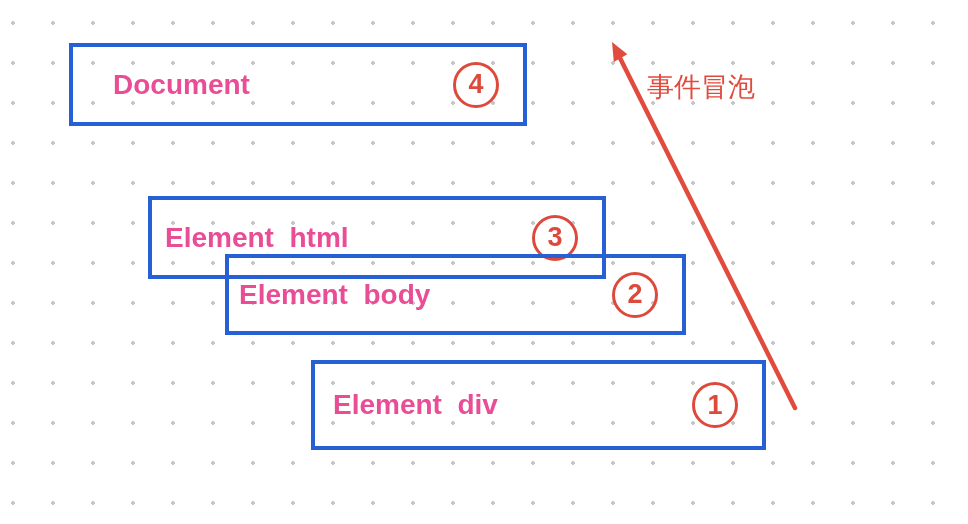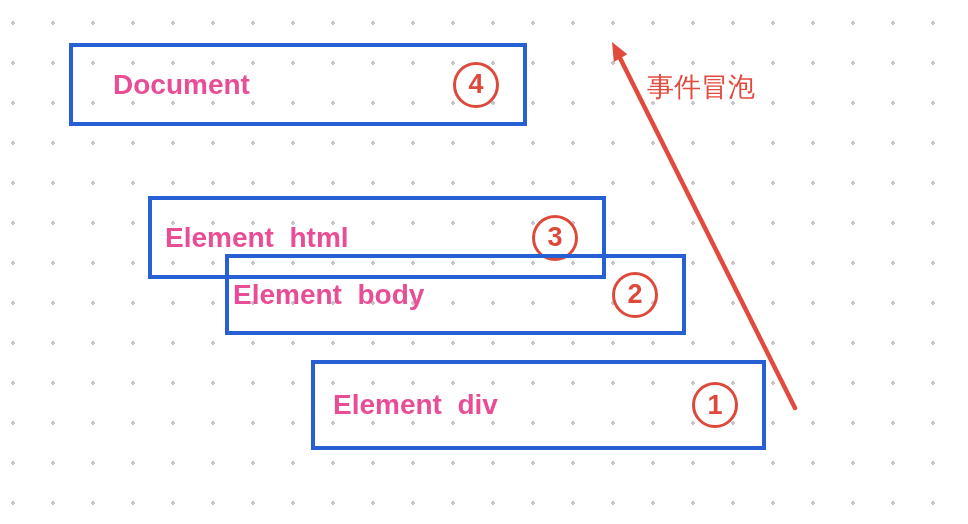--- a/index.html
+++ b/index.html
@@ -19,21 +19,21 @@
     position: absolute;
     border: 4px solid #2760d4;
     background: transparent;
     display: flex;
     align-items: center;
     justify-content: space-between;
     padding-right: 24px;
   }
   .box-1 { left: 69px;  top: 43px;  width: 458px; height: 83px; padding-left: 40px; }
   .box-2 { left: 148px; top: 148px; width: 458px; height: 83px; padding-left: 13px; margin-top: 48px; }
-  .box-3 { left: 225px; top: 254px; width: 461px; height: 81px; padding-left: 4px; }
+  .box-3 { left: 225px; top: 254px; width: 461px; height: 81px; padding-left: 10px; }
   .box-4 { left: 311px; top: 360px; width: 455px; height: 90px; padding-left: 18px; }
   .box-label {
     color: #e84d96;
     font-size: 28px;
     font-weight: bold;
     white-space: pre;
   }
   .badge {
     width: 46px;
     height: 46px;

